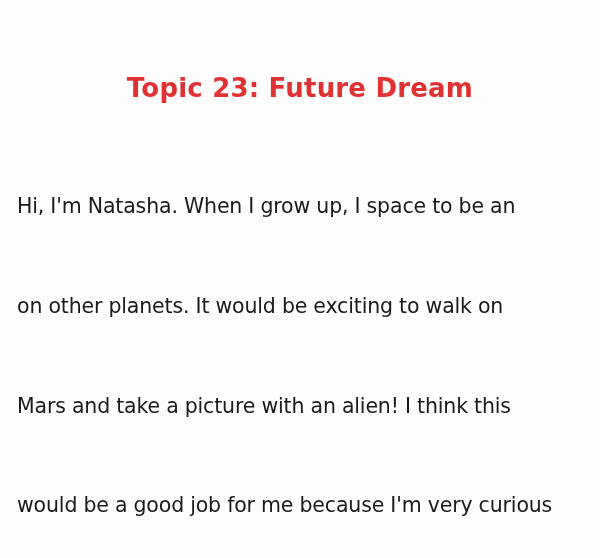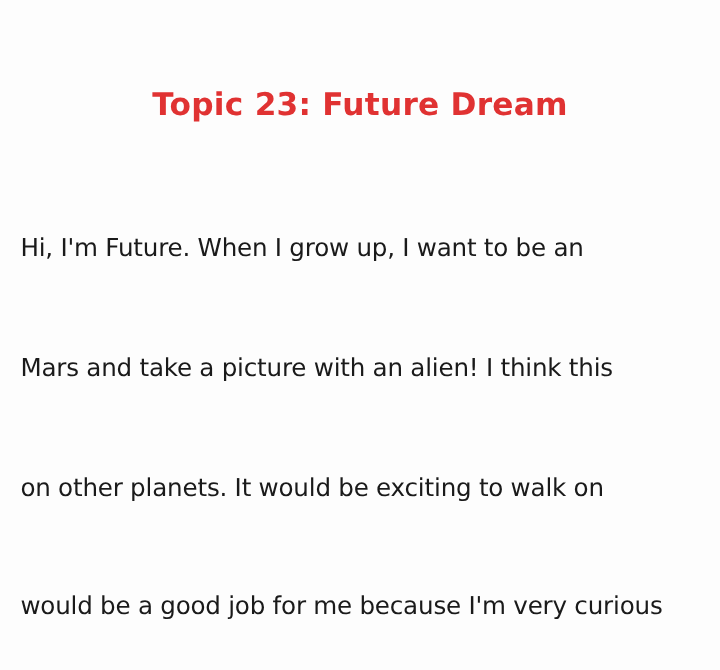--- a/index.html
+++ b/index.html
@@ -56,23 +56,23 @@
   }
 </style>
 </head>
 <body>
 
 <div class="page">
 
   <h1 class="worksheet-title">Topic 23: Future Dream</h1>
 
   <div class="passage">
-    <span class="ln">Hi, I'm Future. When I grow up, I want to be an</span>
+    <span class="ln">Hi, I'm Natasha. When I grow up, I space to be an</span>
+    <span class="ln">on other planets. It would be exciting to walk on</span>
     <span class="ln">Mars and take a picture with an alien! I think this</span>
-    <span class="ln">on other planets. It would be exciting to walk on</span>
     <span class="ln">would be a good job for me because I'm very curious</span>
     
     
     
     
     
   </div>
 
 </div>
 

